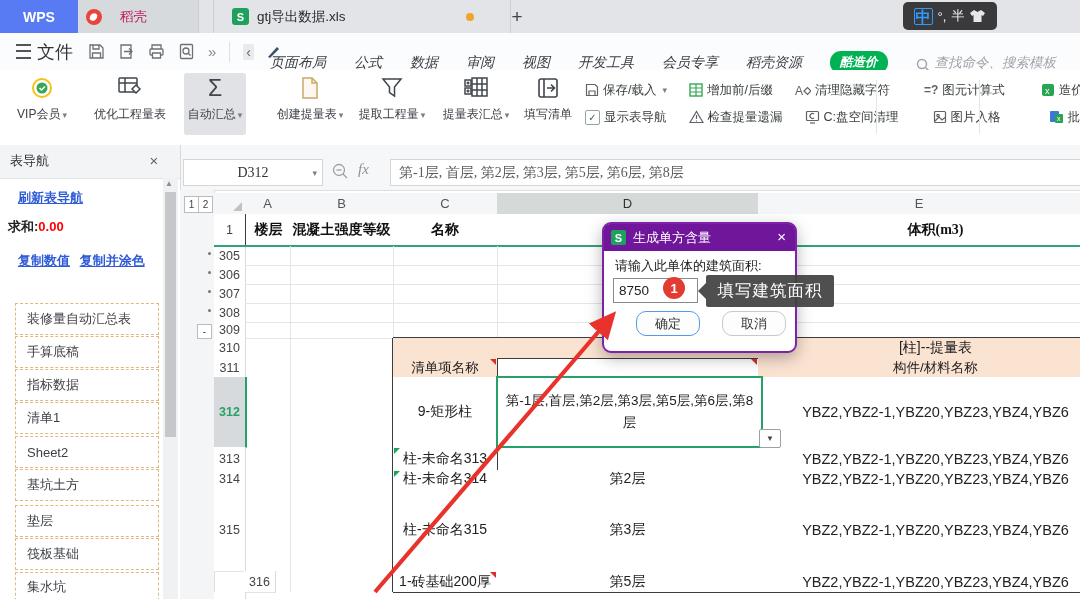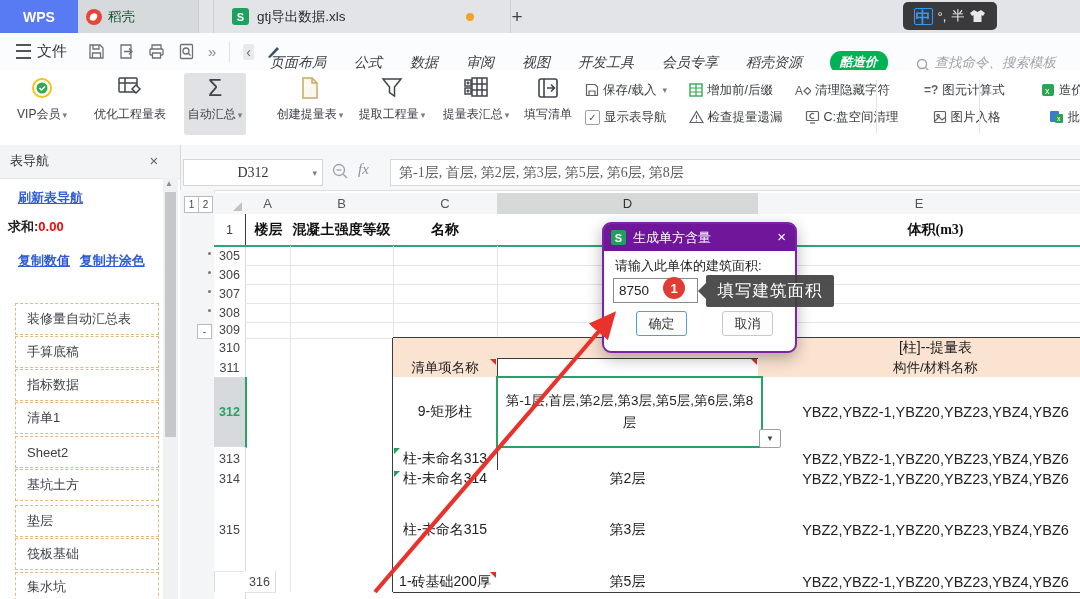--- a/index.html
+++ b/index.html
@@ -4,32 +4,32 @@
 <style>
   html,body{margin:0;padding:0;}
   body{font-family:"Liberation Sans","DejaVu Sans",sans-serif;background:#fff;}
   #app{position:relative;width:1080px;height:599px;overflow:hidden;background:#fff;}
   .abs{position:absolute;}
   .flex{display:flex;align-items:center;}
   .serif{font-family:"Liberation Serif","DejaVu Serif",serif;}
   
   .tabbar{left:0;top:0;width:1080px;height:33px;background:#e2e4e7;}
   .wps-btn{left:0;top:0;width:78px;height:33px;background:#587af2;color:#fff;font-size:14px;font-weight:bold;justify-content:center;}
-  .docer-tab{left:78px;top:0;width:112px;height:33px;background:#d7dadd;border-right:1px solid #c9cbce;padding-left:8px;gap:6px;font-size:13.5px;color:#14532d;}
+  .docer-tab{left:78px;top:0;width:112px;height:33px;background:#d7dadd;border-right:1px solid #c9cbce;padding-left:8px;gap:18px;font-size:13.5px;color:#be185d;}
   .docer-ico{width:16px;height:16px;border-radius:50%;background:#e8443a;position:relative;flex:0 0 16px;}
   .docer-ico:after{content:"";position:absolute;left:4px;top:4px;width:7px;height:8px;background:#fff;border-radius:60% 40% 60% 40%;transform:rotate(18deg);}
   .doc-tab{left:213px;top:0;width:278px;height:33px;border-left:1px solid #cdcfd2;border-right:1px solid #cdcfd2;padding-left:18px;gap:8px;font-size:13.5px;color:#2b2b2b;}
   .s-logo{width:17px;height:17px;border-radius:3px;background:#1fa15d;color:#fff;font-size:11px;font-weight:bold;display:flex;align-items:center;justify-content:center;}
   .unsaved-dot{left:466px;top:13px;width:8px;height:8px;border-radius:50%;background:#f0a428;}
   .newtab-btn{left:500px;top:0;width:34px;height:33px;justify-content:center;font-size:19px;color:#444;}
   .ime{left:903px;top:2px;width:94px;height:28px;background:#3a3a3c;border-radius:5px;justify-content:center;gap:5px;color:#eee;font-size:13px;}
   .ime .cn{color:#2e9bff;font-weight:bold;font-size:15px;border:1.5px solid #2e9bff;border-radius:2px;line-height:1;padding:0 1px;}
   
   .menubar{left:0;top:33px;width:1080px;height:37px;background:#fbfcfd;}
-  .menu-file{left:16px;top:33px;height:37px;gap:6px;font-size:15px;color:#333;}
+  .menu-file{left:16px;top:33px;height:37px;gap:6px;font-size:18px;color:#333;}
   .burger{width:15px;height:11px;border-top:2px solid #555;border-bottom:2px solid #555;position:relative;}
   .burger:after{content:"";position:absolute;left:0;top:3.5px;width:100%;height:2px;background:#555;}
   .qat{left:88px;top:33px;height:37px;gap:13px;color:#6b7076;}
   .qat svg{display:block;}
   .menu-items{left:270px;top:44px;height:37px;gap:28px;font-size:14px;color:#3a3d42;white-space:nowrap;font-style:italic;}
   .menu-items span{cursor:default;}
   .pill{background:#00b254;color:#fff;font-size:12.5px;font-weight:bold;border-radius:11px;padding:3px 10px;}
   .msearch{gap:5px;color:#a0a3a8;font-size:13.5px;align-items:flex-end;}
   
   .ribbon{left:0;top:70px;width:1080px;height:75px;background:#fff;border-bottom:1px solid #e2e3e5;}
@@ -77,21 +77,21 @@
   .redtri{width:0;height:0;border-left:6px solid transparent;border-top:6px solid #d93025;}
   .greentri{width:0;height:0;border-right:6px solid transparent;border-top:6px solid #21a05f;}
   .selcell{border:2px solid #26a167;background:#fff;z-index:5;display:flex;align-items:center;justify-content:center;text-align:center;font-size:13.5px;color:#222;line-height:1.65;word-break:break-all;padding:0 2px;}
   .ddbtn{left:759px;top:429px;width:20px;height:17px;background:#fff;border:1px solid #9aa0a6;border-radius:2px;justify-content:center;font-size:8px;color:#444;z-index:6;}
   
   .dialog{left:602px;top:222px;width:191px;height:127px;border:2px solid #7e22a8;border-radius:9px;background:#fff;box-shadow:0 5px 16px rgba(0,0,0,.3);z-index:40;}
   .dlg-title{left:0;top:0;width:100%;height:27px;background:#70169b;border-radius:6px 6px 0 0;display:flex;align-items:center;padding-left:7px;gap:7px;color:#fff;font-size:13px;box-sizing:border-box;}
   .dlg-close{position:absolute;right:9px;top:4px;color:#fff;font-size:15px;}
   .dlg-label{left:11px;top:33px;font-size:13px;color:#222;white-space:nowrap;}
   .dlg-input{left:9px;top:54px;width:78px;height:23px;border:1px solid #8a8a8a;font-size:13.5px;color:#222;padding:0 0 0 5px;font-family:inherit;background:#fff;}
-  .dlg-btn{top:87px;width:51px;height:25px;background:#fdfdfd;font-size:13px;color:#333;display:flex;align-items:center;justify-content:center;border-radius:3px;box-sizing:border-box;}
+  .dlg-btn{top:87px;width:64px;height:25px;background:#fdfdfd;font-size:13px;color:#333;display:flex;align-items:center;justify-content:center;border-radius:10px;box-sizing:border-box;}
   .ok{left:32px;border:1.5px solid #4f9bf0;}
   .cancel{left:118px;border:1px solid #c9c9c9;}
   
   .badge{left:663px;top:277px;width:22px;height:22px;border-radius:50%;background:#e23b32;color:#fff;font-size:13px;font-weight:bold;justify-content:center;z-index:70;}
   .tooltip{left:706px;top:275px;width:128px;height:32px;background:rgba(64,64,64,.92);border-radius:2px;color:#fff;font-size:16.5px;justify-content:center;z-index:70;letter-spacing:1px;}
   .tooltip:before{content:"";position:absolute;left:-8px;top:8px;border:8px solid transparent;border-right-color:rgba(64,64,64,.92);border-left:none;}
   .overlay{position:absolute;left:0;top:0;width:1080px;height:599px;pointer-events:none;z-index:60;}
 </style>
 </head>
 <body>

